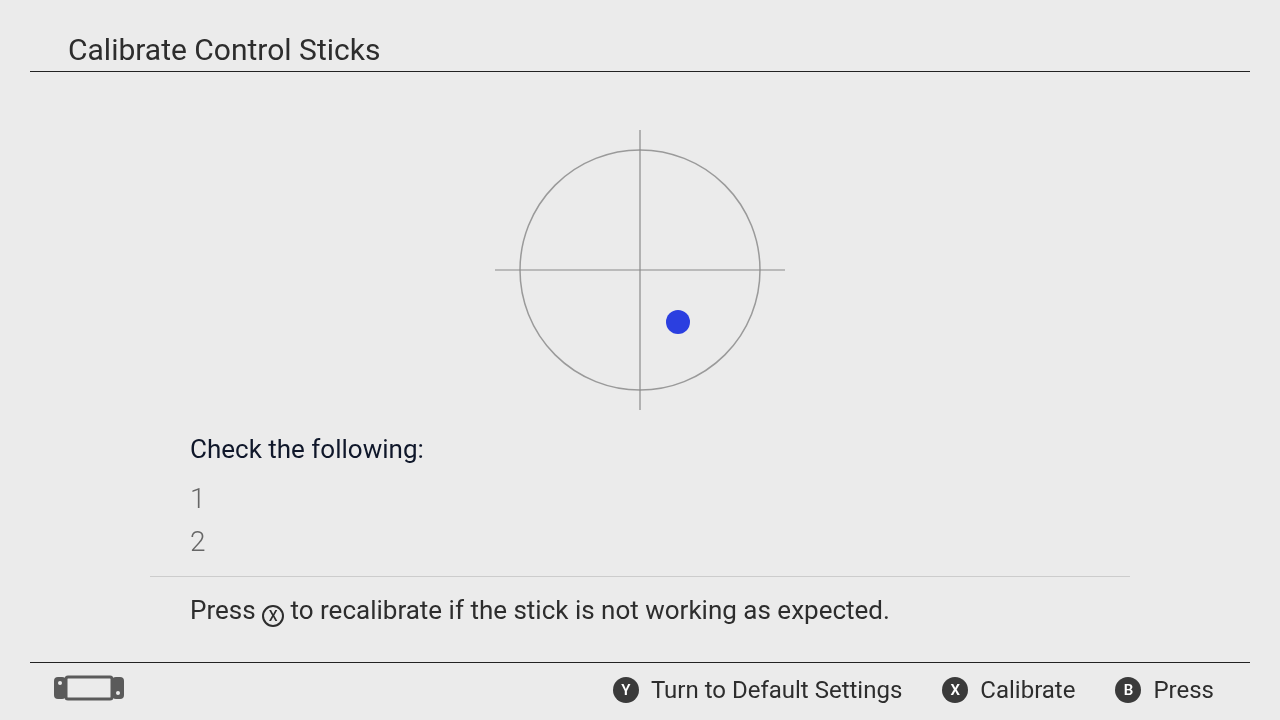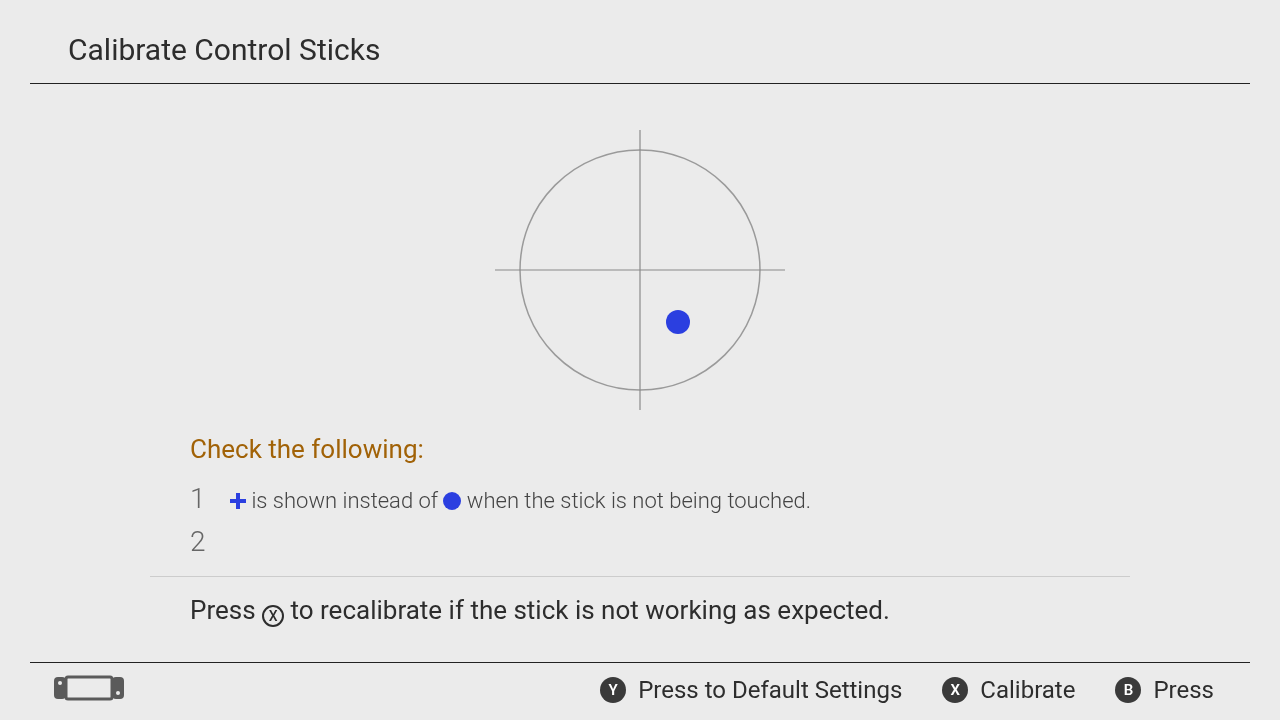--- a/index.html
+++ b/index.html
@@ -12,21 +12,21 @@
     color: #2d2d2d;
   }
   .page {
     width: 1280px; height: 720px;
     position: relative;
   }
   .header {
     position: absolute;
     left: 30px; right: 30px; top: 32px;
     border-bottom: 1px solid #222;
-    padding-bottom: 16px;
+    padding-bottom: 4px;
   }
   .title {
     font-size: 30px;
     font-weight: 400;
     margin: 0 0 0 38px;
     color: #2d2d2d;
   }
   .stick-area {
     position: absolute;
     left: 0; right: 0;
@@ -39,21 +39,21 @@
     transform: translate(-50%, -50%);
   }
   .instructions {
     position: absolute;
     left: 150px;
     right: 150px;
     top: 434px;
   }
   .check-heading {
     font-size: 26px;
-    color: #a16207;
+    color: #0f172a;
     margin: 0 0 18px 40px;
     font-weight: 400;
   }
   .steps { list-style: none; margin: 0 0 0 40px; padding: 0; }
   .step {
     display: flex; align-items: baseline;
     margin-bottom: 10px;
     font-size: 22px;
     color: #444;
     font-weight: 300;
@@ -137,31 +137,20 @@
       <line x1="0" y1="-140" x2="0" y2="140" stroke="#8a8a8a" stroke-width="1.2"></line>
       <circle id="stick-dot" cx="38" cy="52" r="12" fill="#2b3fe0"></circle>
     </svg>
   </div>
 
   <div class="instructions">
     <p class="check-heading">Check the following:</p>
     <ul class="steps">
       <li class="step">
         <span class="step-num">1</span>
-        <span>
-          <svg class="plus-icon" width="16" height="16" viewBox="0 0 16 16">
-            <rect x="6" y="0" width="4" height="16" fill="#2b3fe0"></rect>
-            <rect x="0" y="6" width="16" height="4" fill="#2b3fe0"></rect>
-          </svg>
-          <span> is shown instead of </span>
-          <svg class="dot-icon" width="18" height="18" viewBox="0 0 18 18">
-            <circle cx="9" cy="9" r="9" fill="#2b3fe0"></circle>
-          </svg>
-          <span> when the stick is not being touched.</span>
-        </span>
       </li>
       <li class="step">
         <span class="step-num">2</span>
       </li>
     </ul>
     <hr class="divider-light">
     <p class="recal">
       <span>Press </span>
       <span class="x-circle">X</span>
       <span> to recalibrate if the stick is not working as expected.</span>
@@ -174,21 +163,21 @@
         <rect x="0" y="3" width="12" height="22" rx="4" fill="#5a5a5a"></rect>
         <rect x="58" y="3" width="12" height="22" rx="4" fill="#5a5a5a"></rect>
         <rect x="12" y="3" width="46" height="22" rx="2" fill="none" stroke="#5a5a5a" stroke-width="3"></rect>
         <circle cx="6" cy="9" r="2" fill="#ebebeb"></circle>
         <circle cx="64" cy="19" r="2" fill="#ebebeb"></circle>
       </svg>
     </span>
     <div class="actions">
       <div class="action">
         <span class="btn-badge">Y</span>
-        <span>Press to Default Settings</span>
+        <span>Turn to Default Settings</span>
       </div>
       <div class="action">
         <span class="btn-badge">X</span>
         <span>Calibrate</span>
       </div>
       <div class="action">
         <span class="btn-badge">B</span>
         <span>Press</span>
       </div>
     </div>

